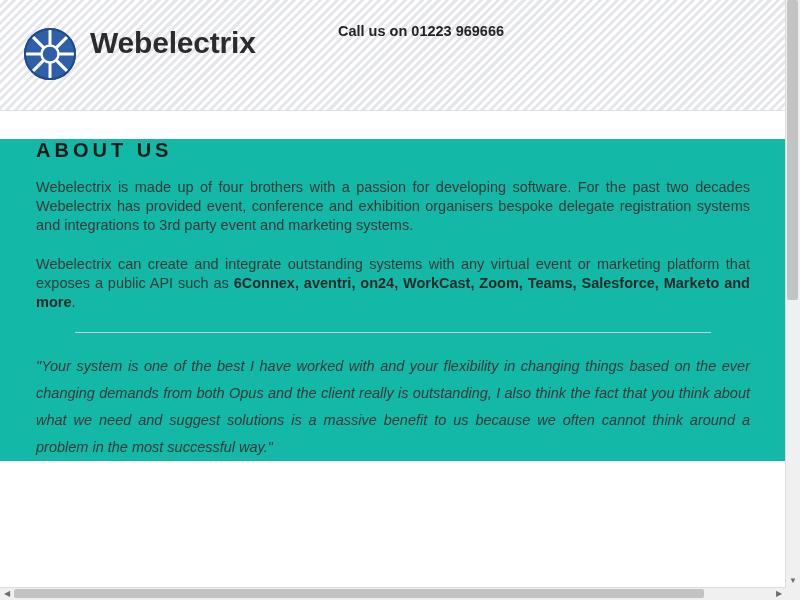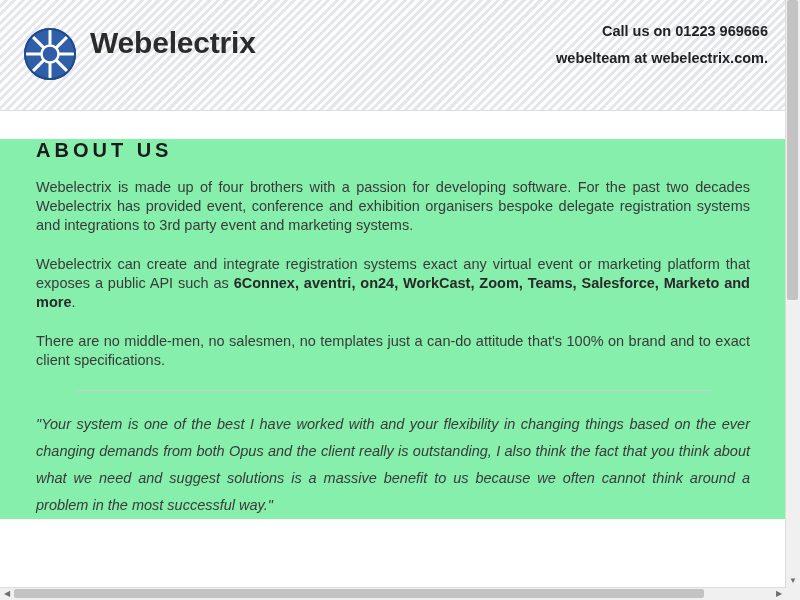--- a/index.html
+++ b/index.html
@@ -60,29 +60,29 @@
     font-weight: bold;
     color: #2b2b2b;
     letter-spacing: -0.2px;
     font-family: "Liberation Sans", sans-serif;
   }
   .contact {
     position: absolute;
     right: 18px;
     top: 18px;
     width: 430px;
-    text-align: right;
+    text-align: left;
     color: #222;
     font-size: 14.5px;
     font-weight: bold;
     line-height: 27px;
   }
   .content {
     padding: 0 36px;
-    background: #86efac;
+    background: #14b8a6;
   }
   h1.section-title {
     font-size: 20px;
     font-weight: bold;
     letter-spacing: 4px;
     color: #1b1b1b;
     margin: 28px 0 16px 0;
     font-family: "Liberation Sans", sans-serif;
   }
   p.body-text {
@@ -195,34 +195,32 @@
               <line x1="46.4" y1="9.6" x2="9.6" y2="46.4"></line>
             </g>
             <circle cx="28" cy="28" r="8.5" fill="#2f5fa8" stroke="#ffffff" stroke-width="2.5"></circle>
             <circle cx="28" cy="28" r="25" fill="none" stroke="#1d4a8c" stroke-width="2"></circle>
           </svg>
         </span>
         <span class="logo-text">Webelectrix</span>
       </div>
       <div class="contact">
         <div>Call us on 01223 969666</div>
-        <div>webelteam at webelectrix.com.</div>
       </div>
     </div>
 
     <div class="content">
       <h1 class="section-title">ABOUT US</h1>
 
       <p class="body-text">Webelectrix is made up of four brothers with a passion for developing software. For the past two decades Webelectrix has provided event, conference and exhibition organisers bespoke delegate registration systems and integrations to 3rd party event and marketing systems.</p>
 
       <p class="body-text">
-        <span>Webelectrix can create and integrate registration systems exact any virtual event or marketing platform that exposes a public API such as </span><b>6Connex, aventri, on24, WorkCast, Zoom, Teams, Salesforce, Marketo and more</b><span>.</span>
+        <span>Webelectrix can create and integrate outstanding systems with any virtual event or marketing platform that exposes a public API such as </span><b>6Connex, aventri, on24, WorkCast, Zoom, Teams, Salesforce, Marketo and more</b><span>.</span>
       </p>
 
-      <p class="body-text">There are no middle-men, no salesmen, no templates just a can-do attitude that's 100% on brand and to exact client specifications.</p>
 
       <hr class="divider">
 
       <p class="quote">"Your system is one of the best I have worked with and your flexibility in changing things based on the ever changing demands from both Opus and the client really is outstanding, I also think the fact that you think about what we need and suggest solutions is a massive benefit to us because we often cannot think around a problem in the most successful way."</p>
 
     </div>
   </div>
 
   <div class="scroll-v">
     <div class="arrow up">▲</div>

